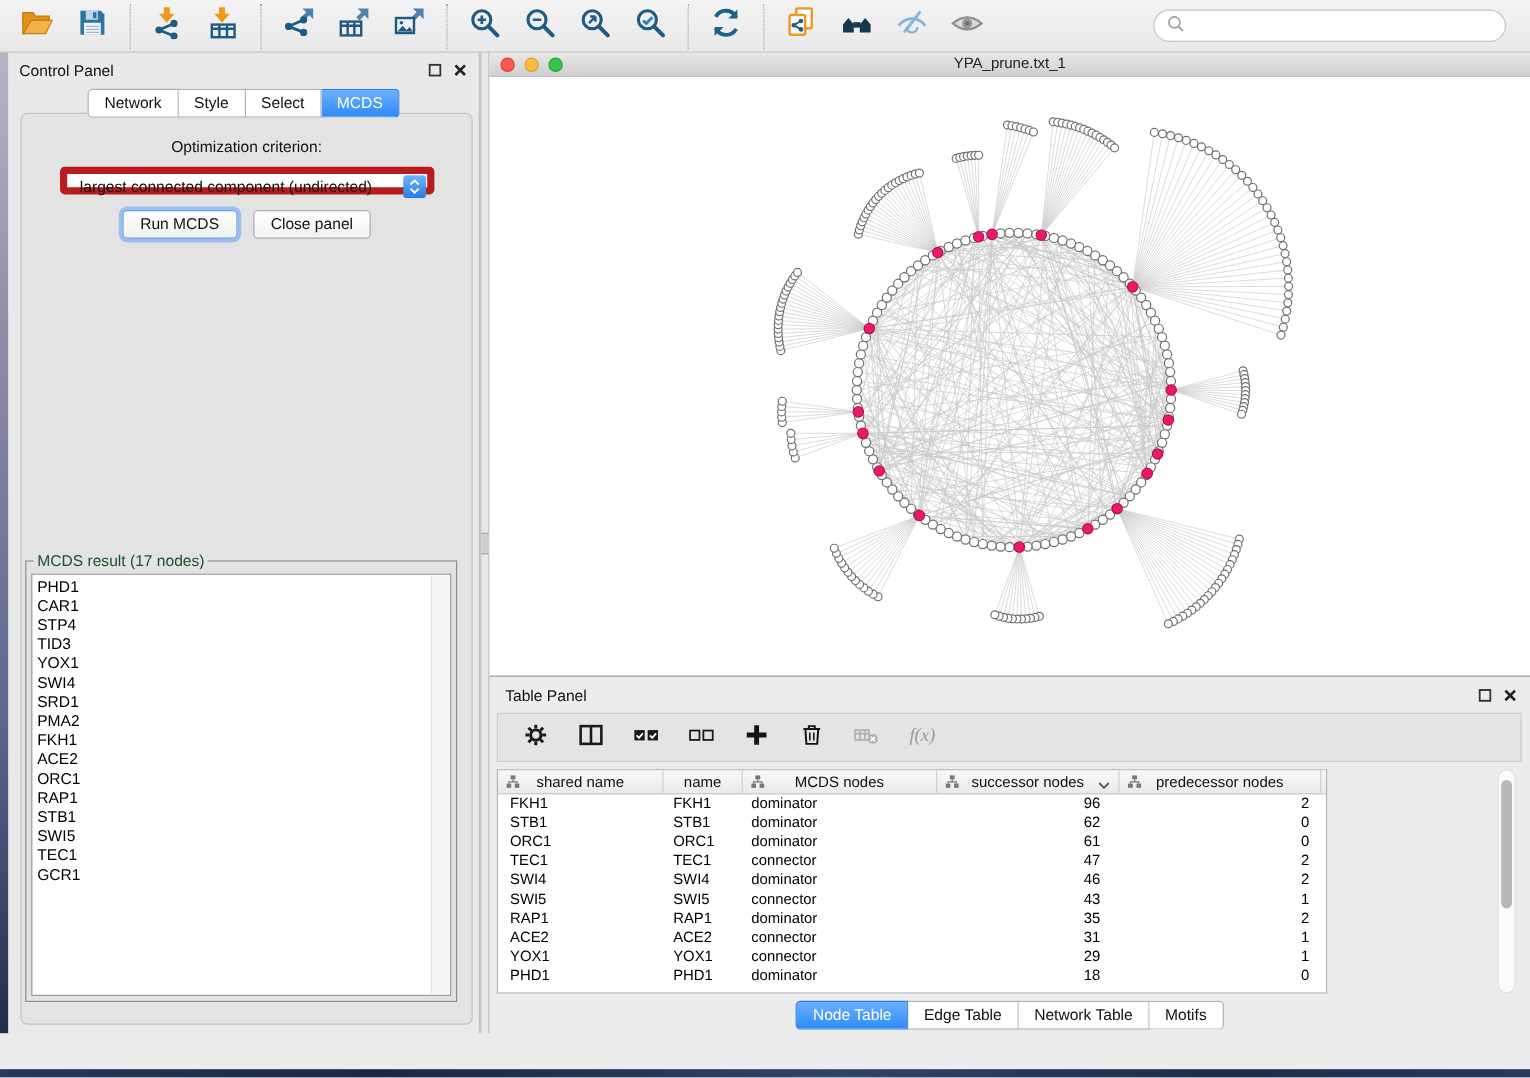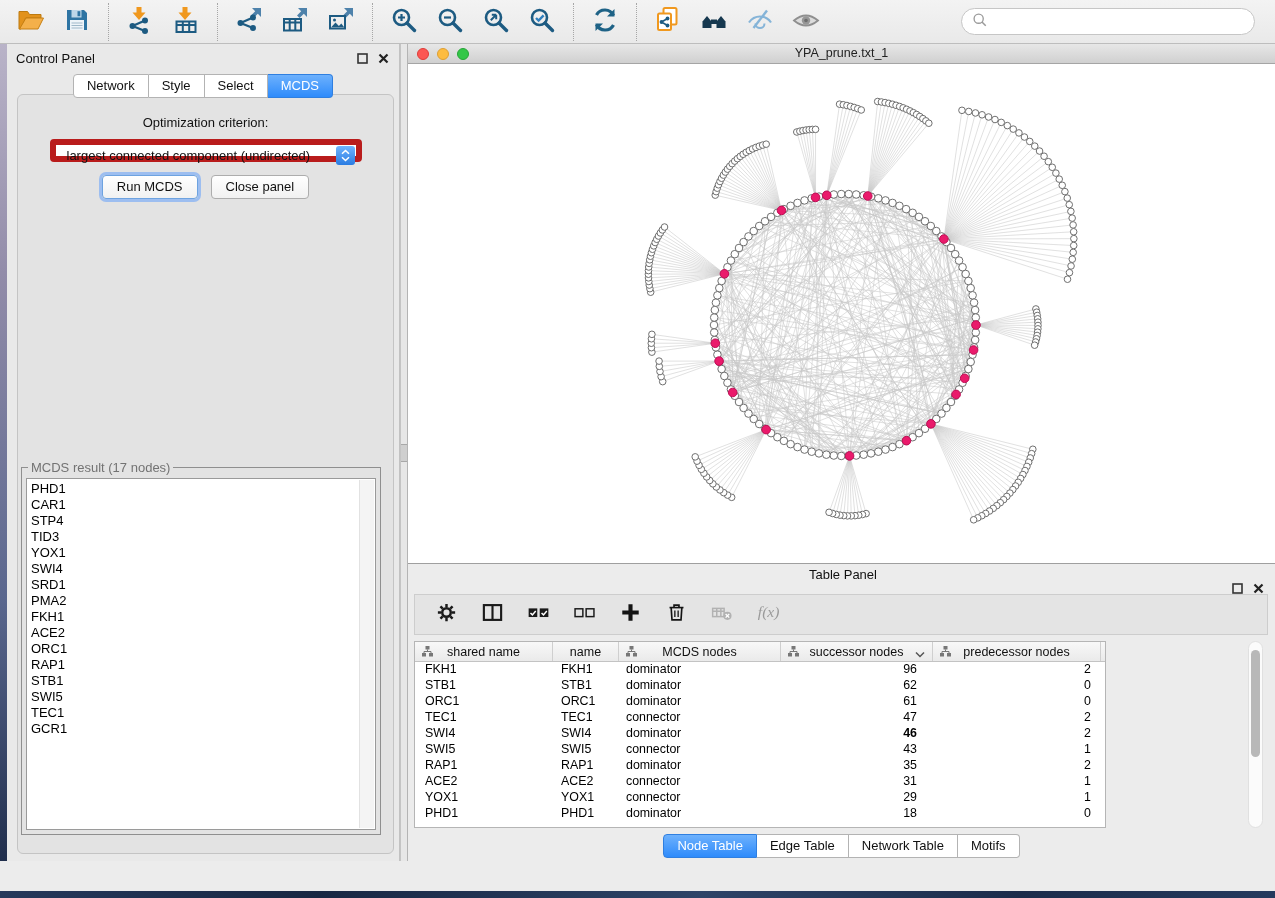--- a/index.html
+++ b/index.html
@@ -34,21 +34,21 @@
   .tab.active{background:linear-gradient(#6db1fd,#2e8bfb);border-color:#2f7fe0;color:#fff;}
   .cp-content{position:absolute;left:10px;right:5px;top:50px;bottom:7px;background:#e3e3e3;border:1px solid #c4c4c4;border-radius:6px;}
   .opt-label{text-align:center;margin-top:20px;font-size:13px;color:#111;}
   .selectbox{position:relative;margin:9px auto 0;width:312px;height:23px;background:#fff;border:6px solid #b91c1c;border-radius:4px;font-size:13px;line-height:22px;padding-left:11px;box-sizing:border-box;cursor:pointer;color:#111;}
   .stepper{position:absolute;right:1px;top:1px;width:19px;height:19px;border-radius:3px;background:linear-gradient(#70b4fe,#2a7ce2);display:flex;align-items:center;justify-content:center;}
   .stepper svg{width:11px;height:13px;}
   .btn-row{display:flex;justify-content:center;gap:13px;margin-top:13px;}
   .btn{background:linear-gradient(#ffffff,#f1f1f1);border:1px solid #adadad;border-radius:4px;font-size:13px;padding:3px 14px 4px;cursor:pointer;color:#111;}
   .btn.focus{box-shadow:0 0 0 3px rgba(110,165,248,.6);border-color:#6ea3e0;}
   .mcds-box{position:absolute;left:3px;right:12px;top:372px;bottom:18px;border:1px solid #8f8f8f;}
-  .mcds-legend{position:absolute;top:-8px;left:6px;background:#e3e3e3;padding:0 3px;font-size:13px;color:#737373;}
+  .mcds-legend{position:absolute;top:-8px;left:6px;background:#e3e3e3;padding:0 3px;font-size:13px;color:#14532d;}
   .list-viewport{position:absolute;left:4px;right:4px;top:10px;bottom:4px;background:#fff;border:1px solid #9a9a9a;overflow:hidden;}
   .list-items{padding-top:2px;}
   .list-item{font-size:13px;line-height:16px;padding-left:4px;color:#000;cursor:default;}
   .vtrack{position:absolute;top:1px;bottom:1px;right:1px;width:14px;background:#f4f4f4;border-left:1px solid #e2e2e2;}
 
   
   .vsplit{position:absolute;left:400px;top:44px;width:8px;height:817px;background:#e7e7e7;border-left:1px solid #c4c4c4;border-right:1px solid #b4b4b4;box-sizing:border-box;}
   .vsplit-handle{position:absolute;top:400px;left:0;right:0;height:16px;background:#cfcfcf;border-top:1px solid #a8a8a8;border-bottom:1px solid #a8a8a8;cursor:col-resize;}
 
   
@@ -56,21 +56,21 @@
   .net-titlebar{height:19px;background:linear-gradient(#e7e7e7,#d0d0d0);border-bottom:1px solid #a5a5a5;position:relative;text-align:center;font-size:12.5px;line-height:19px;color:#222;}
   .lights{position:absolute;left:9px;top:4px;display:flex;gap:8px;}
   .light{width:12px;height:12px;border-radius:50%;box-sizing:border-box;cursor:pointer;}
   .light.red{background:#fc5753;border:1px solid #df3d38;}
   .light.yellow{background:#fdbc40;border:1px solid #de9f34;}
   .light.green{background:#33c748;border:1px solid #27a538;}
   .net-canvas{position:absolute;top:20px;left:0;right:0;bottom:0;background:#fff;overflow:hidden;}
 
   
   .table-panel{position:absolute;left:408px;top:563px;right:0;bottom:37px;background:#ececec;border-top:1px solid #9f9f9f;box-sizing:border-box;}
-  .tp-header{height:24px;display:flex;align-items:center;padding:3px 10px 0 13px;font-size:13px;color:#111;flex-direction:column;}
+  .tp-header{height:24px;display:flex;align-items:center;padding:3px 10px 0 13px;font-size:13px;color:#111;}
   .tp-toolbar{position:absolute;left:6px;right:7px;top:30px;height:41px;background:#e4e4e4;border:1px solid #cdcdcd;display:flex;align-items:center;padding-left:20px;box-sizing:border-box;}
   .tp-btn{width:46px;display:flex;align-items:center;cursor:pointer;}
   .tp-btn svg{width:23px;height:23px;}
   .tp-btn.disabled{cursor:default;}
   .tp-table{position:absolute;left:6px;top:77px;width:692px;bottom:33px;background:#fff;border:1px solid #b5b5b5;box-sizing:border-box;overflow:hidden;}
   .tbl-header{display:flex;height:20px;background:linear-gradient(#f8f8f8,#eaeaea);border-bottom:1px solid #c3c3c3;font-size:12.5px;color:#111;box-sizing:border-box;}
   .th{position:relative;border-right:1px solid #cfcfcf;display:flex;align-items:center;justify-content:center;box-sizing:border-box;cursor:pointer;}
   .th .hicon{position:absolute;left:7px;top:4px;width:11px;height:11px;}
   .th .sort{position:absolute;right:7px;top:6px;width:10px;height:8px;}
   .th.filler{border-right:none;flex:1;cursor:default;}
@@ -1339,21 +1339,21 @@
             <div class="td" style="width: 138px; text-align: left; padding-left: 10px;">TEC1</div>
             <div class="td" style="width: 66px; text-align: left; padding-left: 8px;">TEC1</div>
             <div class="td" style="width: 162px; text-align: left; padding-left: 7px;">connector</div>
             <div class="td" style="width: 152px; text-align: right; padding-right: 16px;">47</div>
             <div class="td" style="width: 168px; text-align: right; padding-right: 10px;">2</div>
           </div>
           <div class="tr">
             <div class="td" style="width: 138px; text-align: left; padding-left: 10px;">SWI4</div>
             <div class="td" style="width: 66px; text-align: left; padding-left: 8px;">SWI4</div>
             <div class="td" style="width: 162px; text-align: left; padding-left: 7px;">dominator</div>
-            <div class="td" style="width: 152px; text-align: right; padding-right: 16px; font-weight: bold;">46</div>
+            <div class="td" style="width: 152px; text-align: right; padding-right: 16px;">46</div>
             <div class="td" style="width: 168px; text-align: right; padding-right: 10px;">2</div>
           </div>
           <div class="tr">
             <div class="td" style="width: 138px; text-align: left; padding-left: 10px;">SWI5</div>
             <div class="td" style="width: 66px; text-align: left; padding-left: 8px;">SWI5</div>
             <div class="td" style="width: 162px; text-align: left; padding-left: 7px;">connector</div>
             <div class="td" style="width: 152px; text-align: right; padding-right: 16px;">43</div>
             <div class="td" style="width: 168px; text-align: right; padding-right: 10px;">1</div>
           </div>
           <div class="tr">

